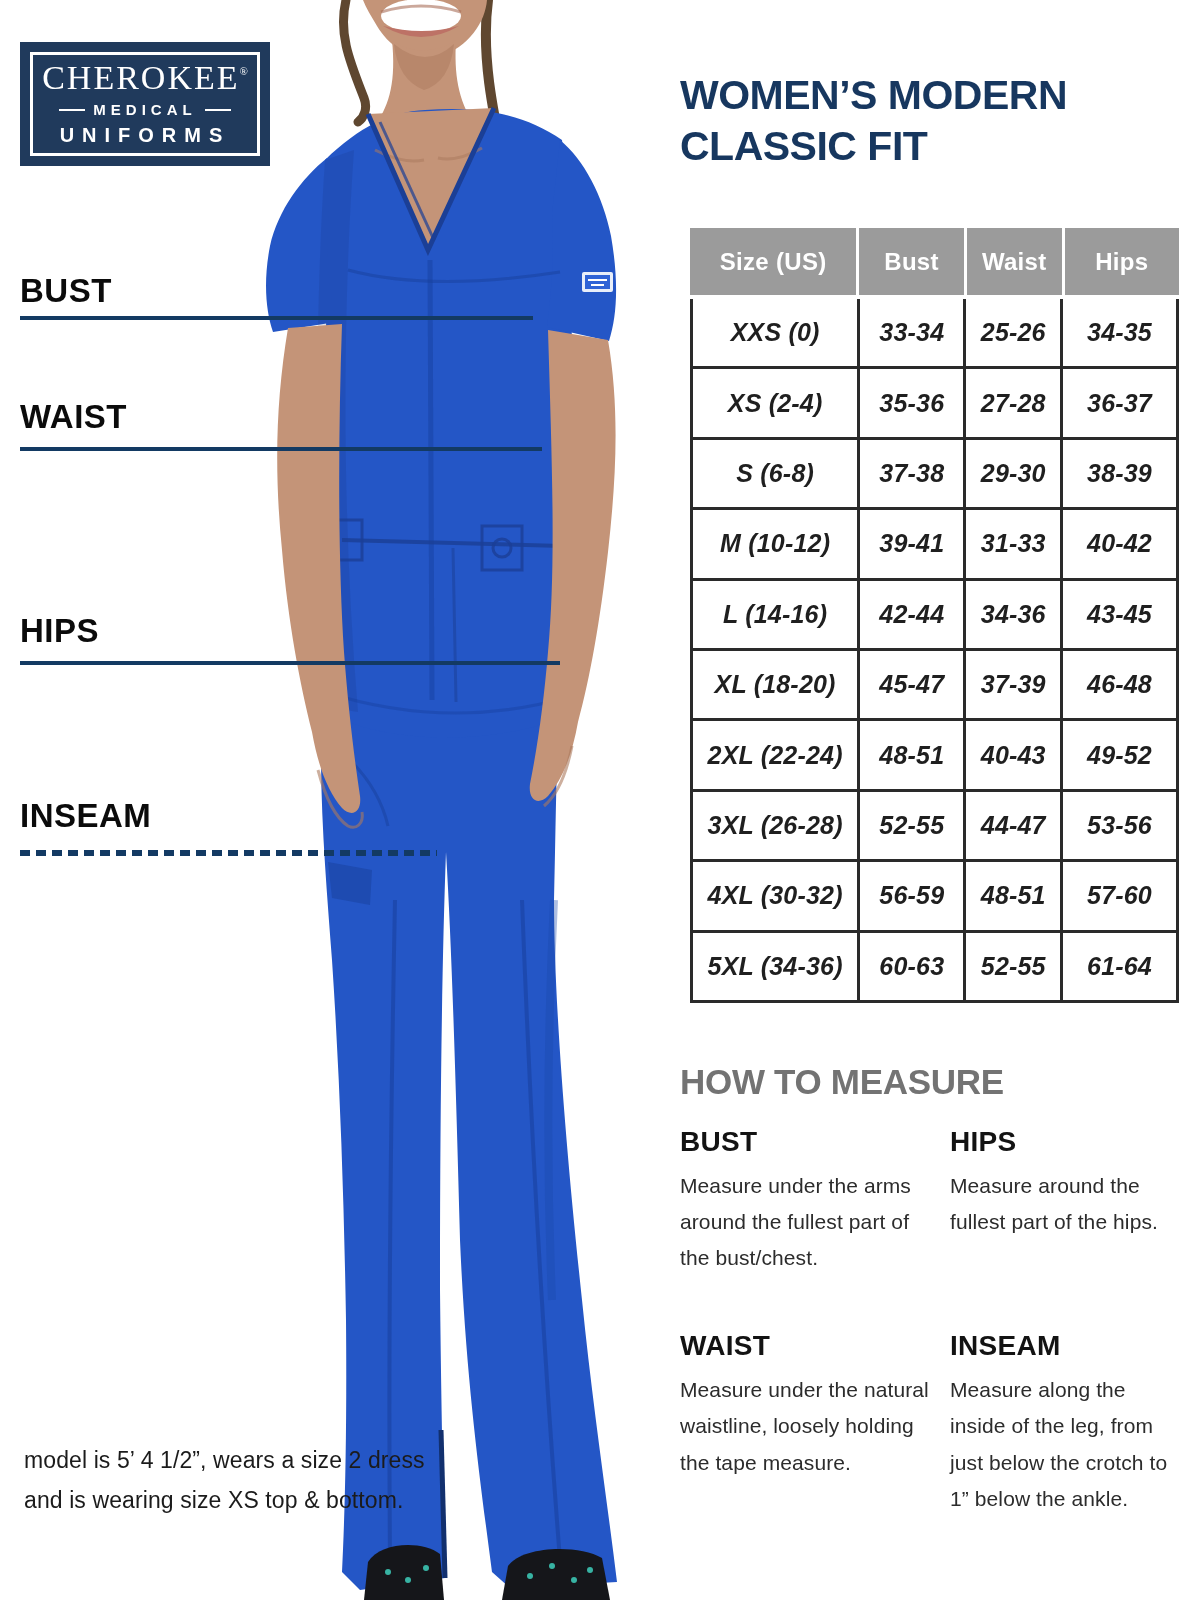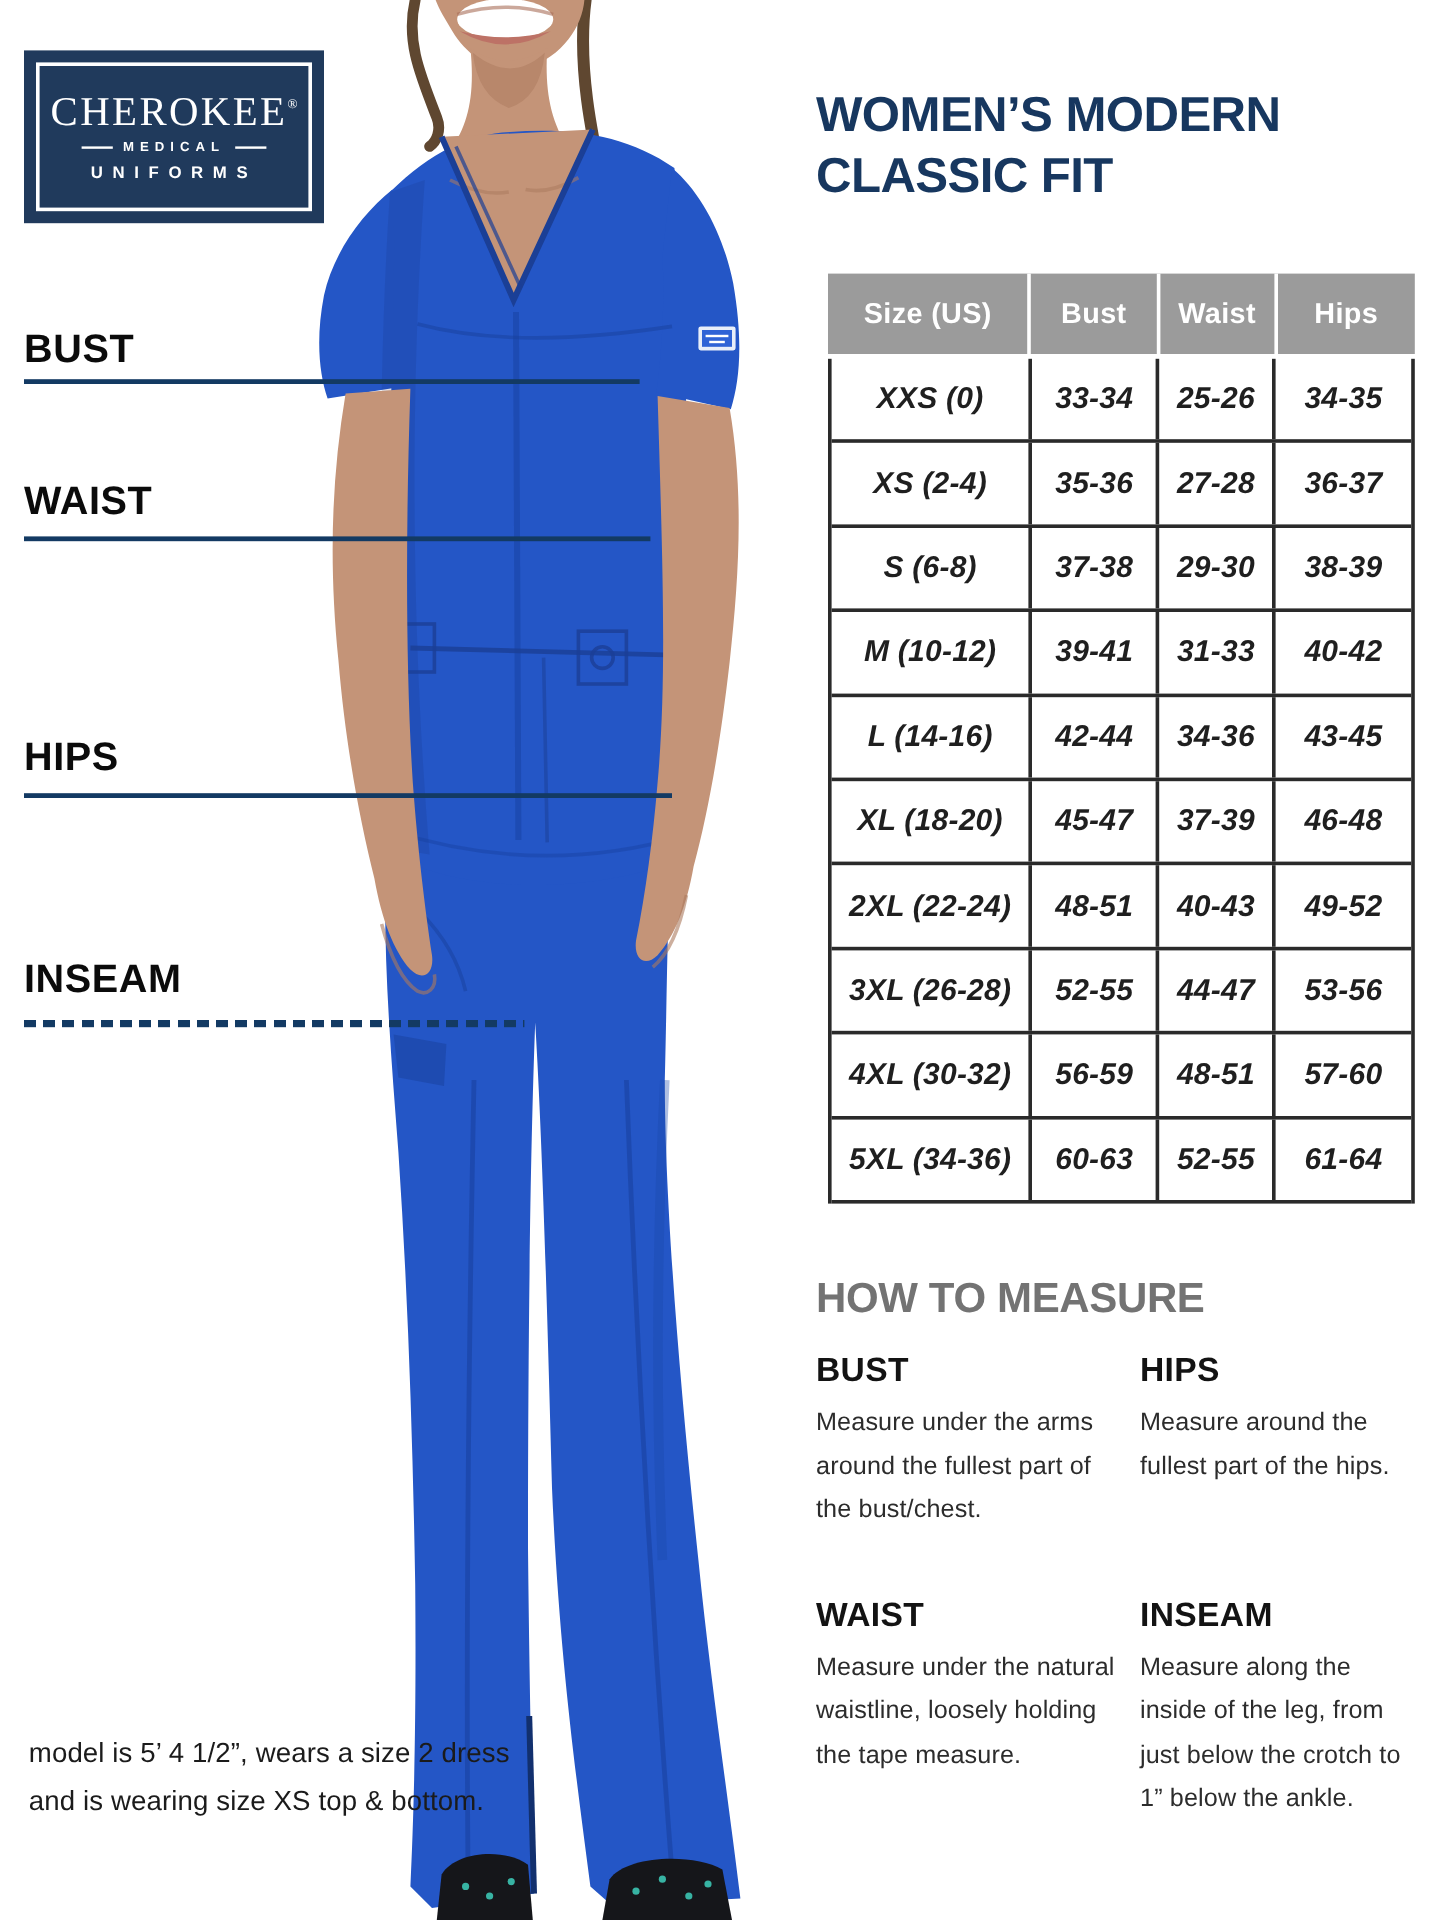--- a/index.html
+++ b/index.html
@@ -4,28 +4,28 @@
 <style>
   * { margin:0; padding:0; box-sizing:border-box; }
   html,body { background:#ffffff; }
   body { font-family:"Liberation Sans", sans-serif; }
   .stage { position:relative; width:1200px; height:1600px; background:#fff; overflow:hidden; }
 
   
   .model-wrap { position:absolute; left:230px; top:0; width:460px; height:1600px; z-index:1; }
 
   
-  .logo-box { position:absolute; left:20px; top:42px; width:250px; height:144px; background:#203a5c; z-index:5; }
+  .logo-box { position:absolute; left:20px; top:42px; width:250px; height:124px; background:#203a5c; z-index:5; }
   .logo-frame { position:absolute; inset:10px; border:3px solid #ffffff; display:flex; flex-direction:column; align-items:center; justify-content:center; gap:6px; }
   .logo-name { color:#fff; font-family:"Liberation Serif", serif; font-size:34px; letter-spacing:2px; line-height:1; white-space:nowrap; }
   .logo-reg { font-size:11px; vertical-align:14px; letter-spacing:0; }
   .logo-medical-row { display:flex; align-items:center; gap:8px; }
   .logo-medical-row .rule { width:26px; height:2px; background:#fff; }
-  .logo-medical { color:#fff; font-size:11px; font-weight:700; letter-spacing:5px; white-space:nowrap; }
-  .logo-uniforms { color:#fff; font-size:14px; font-weight:700; letter-spacing:8px; white-space:nowrap; }
+  .logo-medical { color:#fff; font-size:15px; font-weight:700; letter-spacing:5px; white-space:nowrap; }
+  .logo-uniforms { color:#fff; font-size:20px; font-weight:700; letter-spacing:8px; white-space:nowrap; }
 
   
   .meas-label { position:absolute; left:20px; z-index:4; font-size:33px; font-weight:700; color:#0b0b0b; letter-spacing:0.5px; }
   .lbl-bust   { top:272px; }
   .lbl-waist  { top:398px; }
   .lbl-hips   { top:612px; }
   .lbl-inseam { top:797px; }
   .meas-line { position:absolute; left:20px; height:4px; background:#133a63; z-index:4; }
   .line-bust  { top:316px; width:513px; }
   .line-waist { top:447px; width:522px; }

